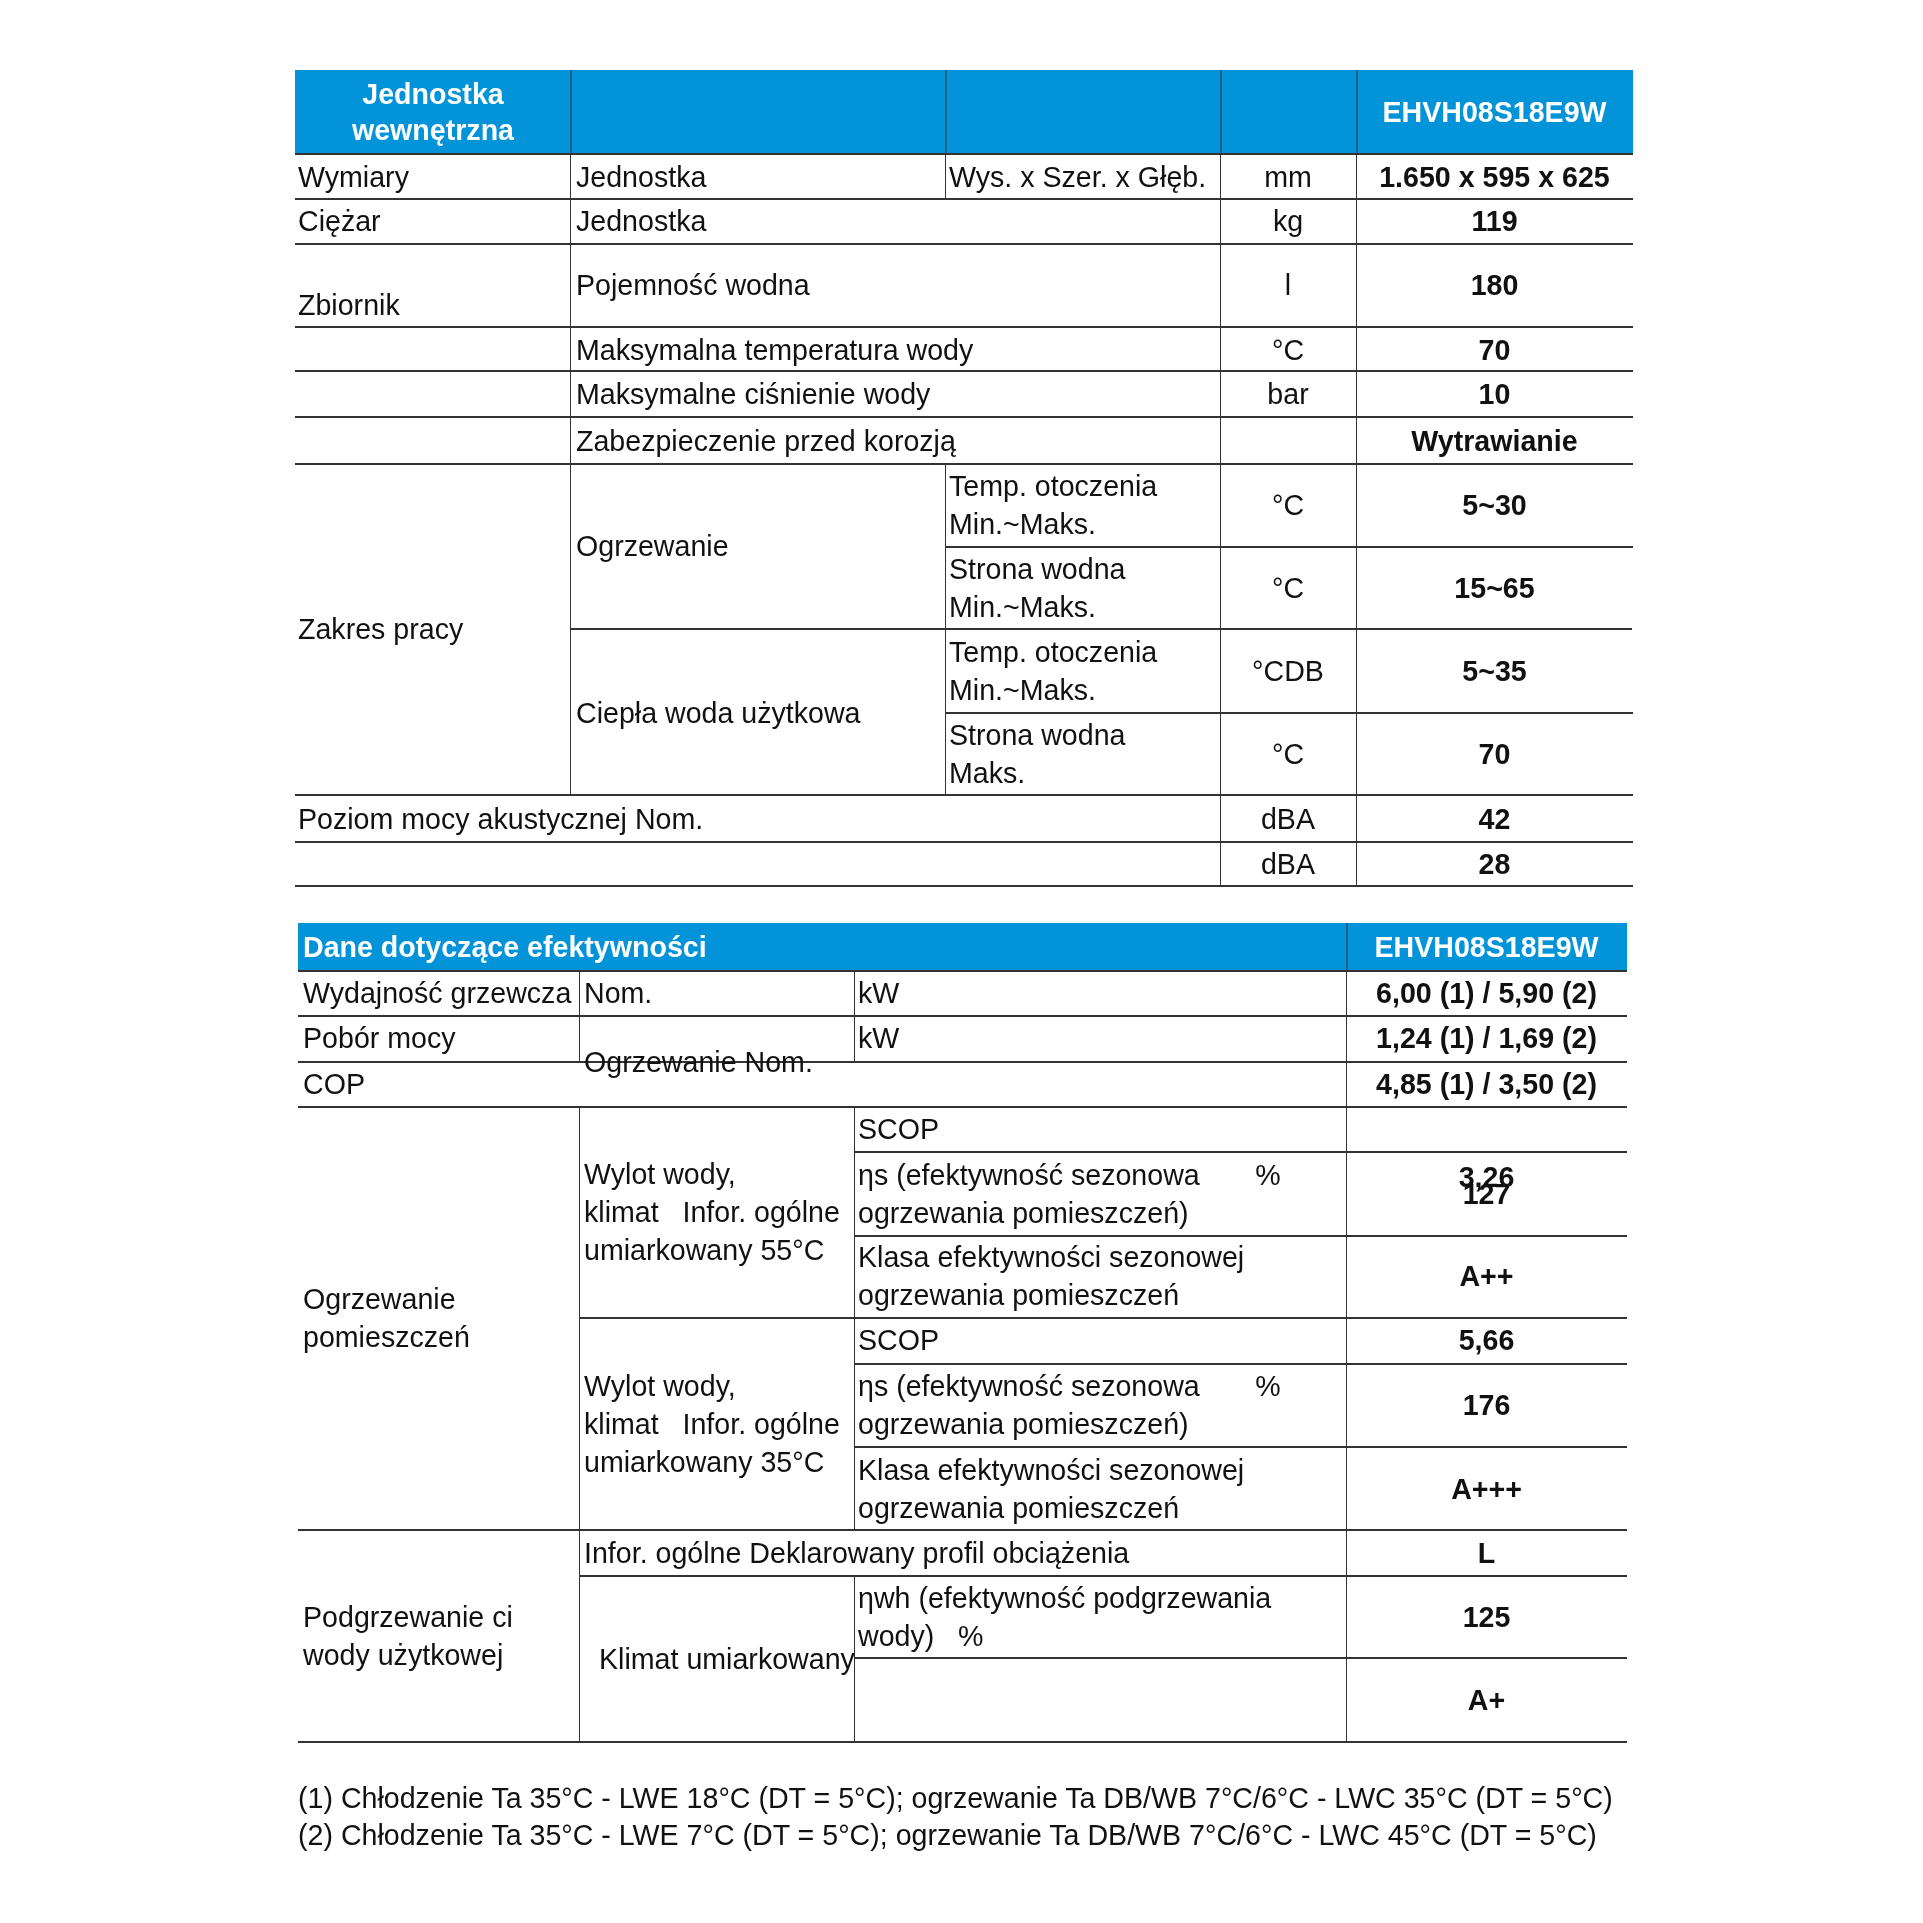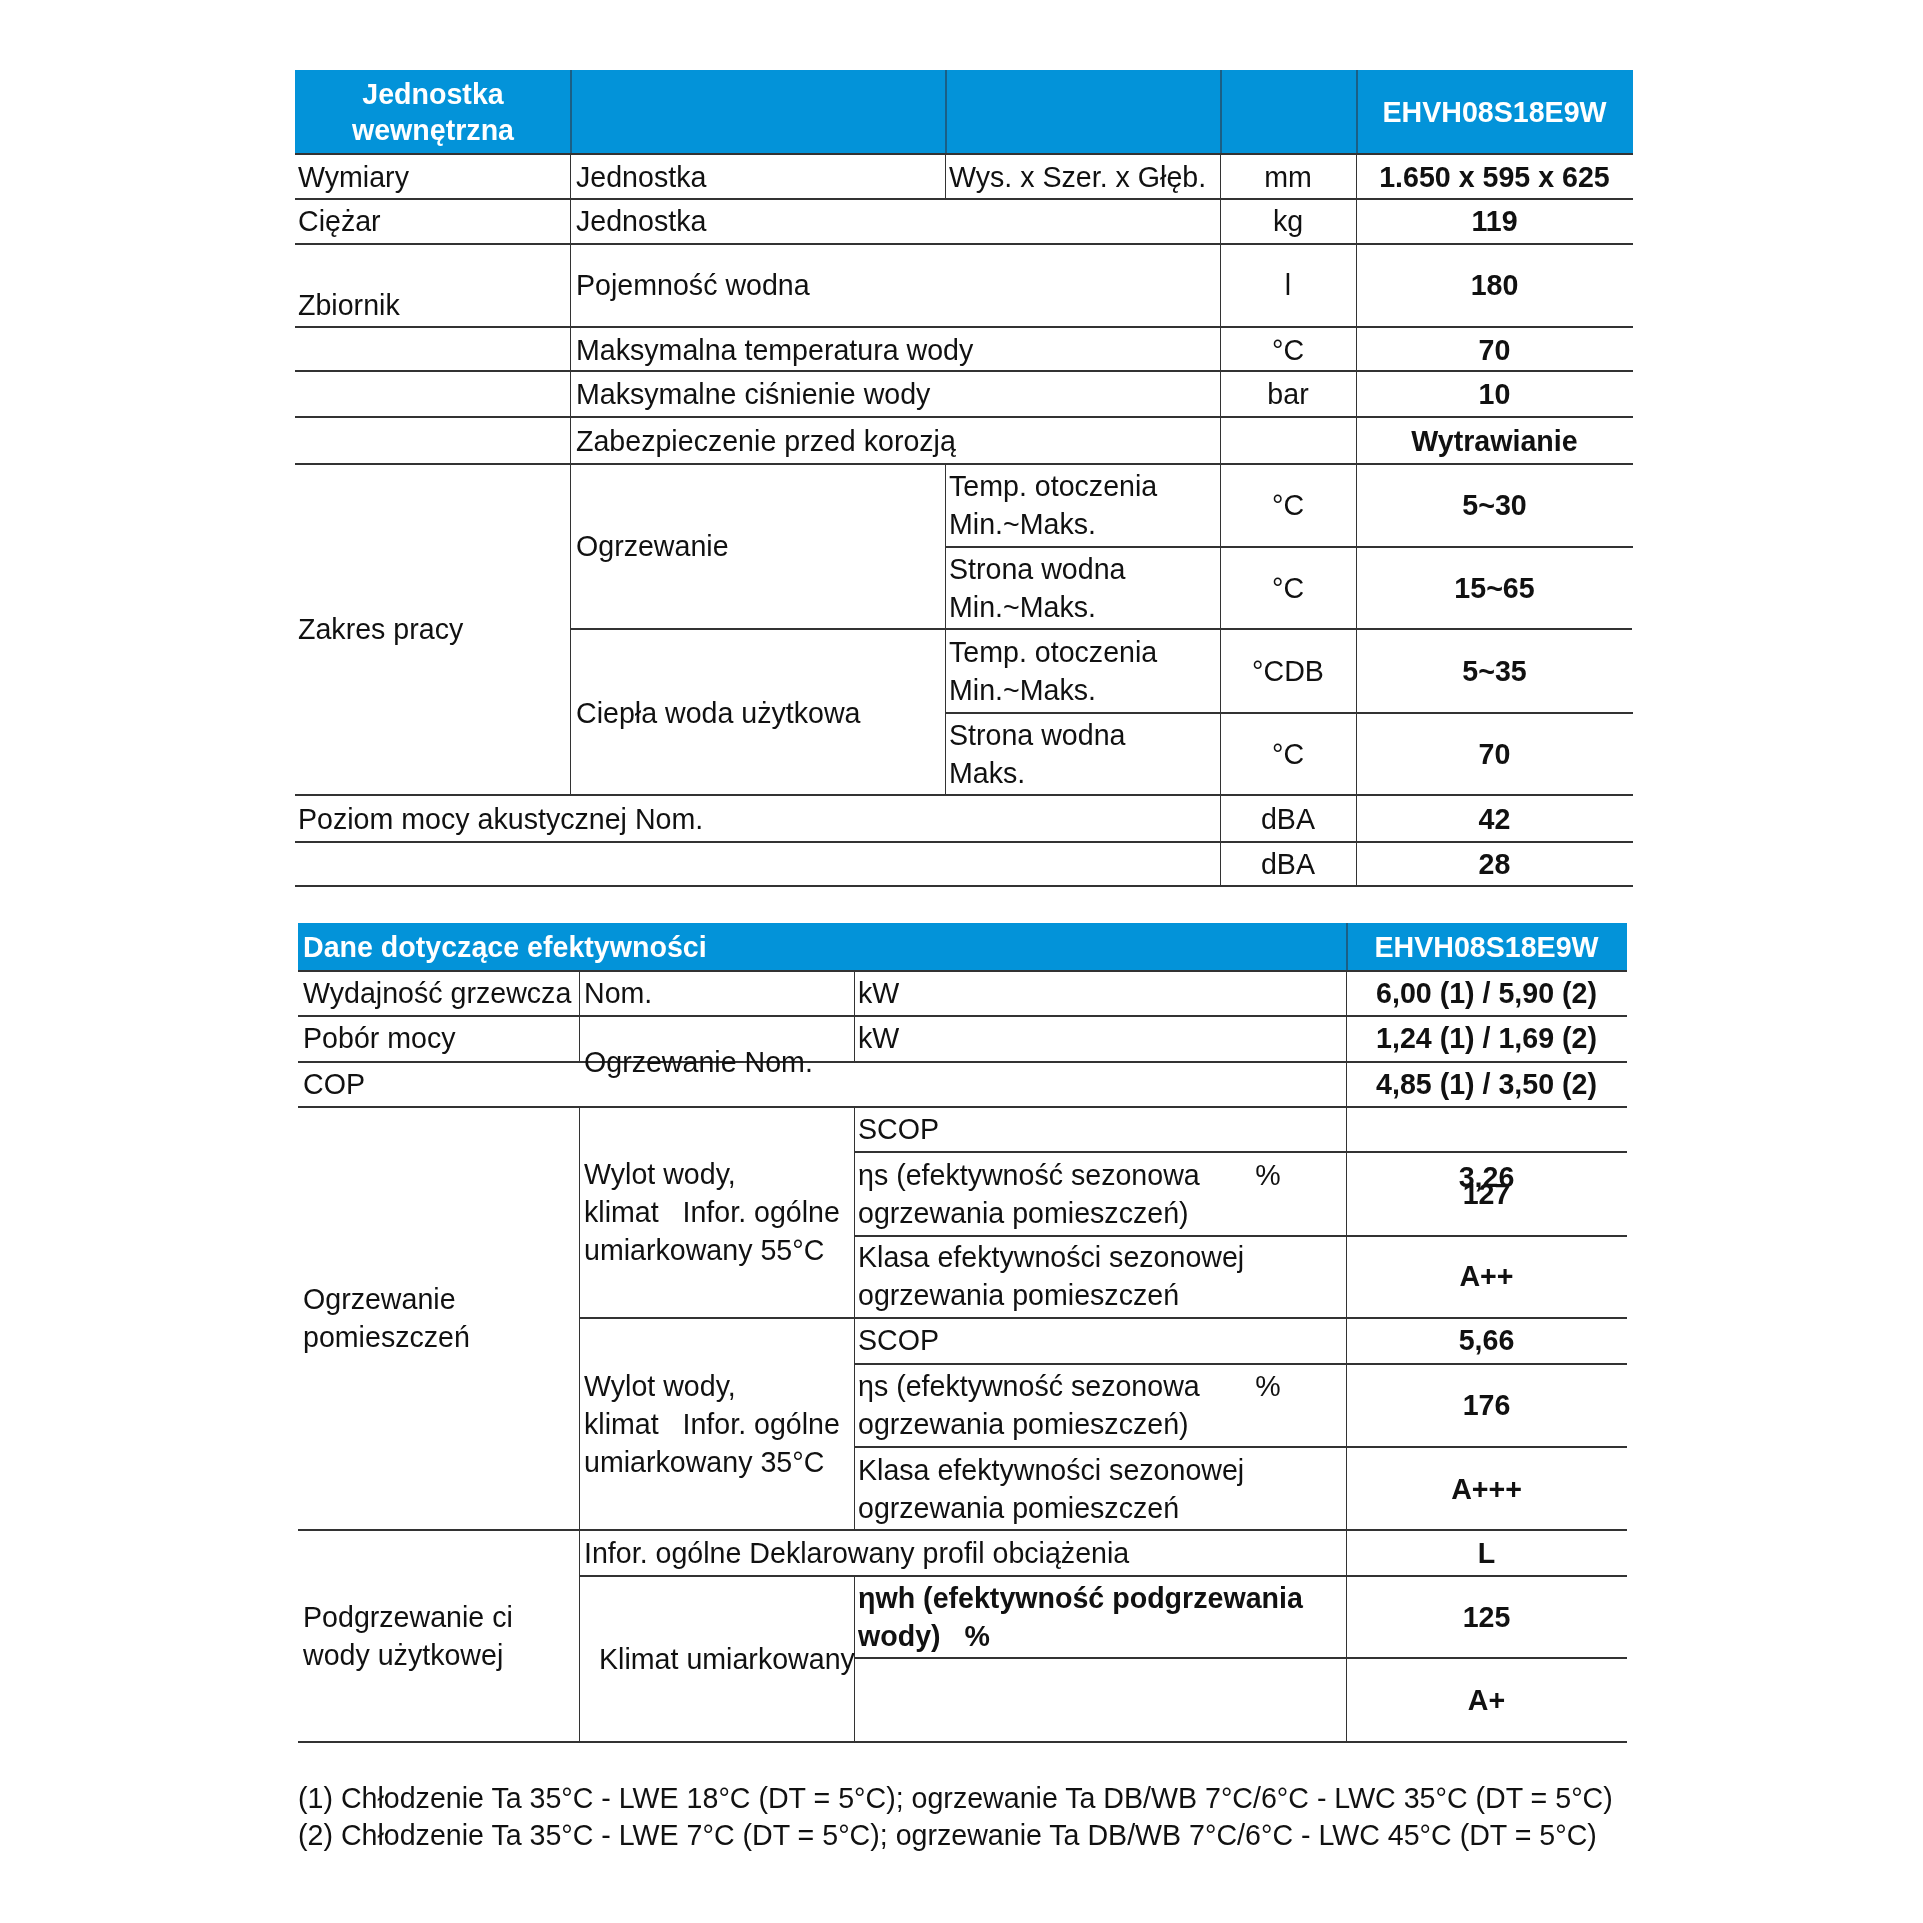--- a/index.html
+++ b/index.html
@@ -170,21 +170,21 @@
   <div class="t c b" style="left:1346px;top:462px;width:281px;height:82px;">176</div>
   <div class="t" style="left:858px;top:546px;height:82px;">Klasa efektywności sezonowej
 ogrzewania pomieszczeń</div>
   <div class="t c b" style="left:1346px;top:546px;width:281px;height:82px;">A+++</div>
 
   <div class="t" style="left:303px;top:629px;height:210px;">Podgrzewanie ci
 wody użytkowej</div>
   <div class="t" style="left:584px;top:629px;height:44px;">Infor. ogólne Deklarowany profil obciążenia</div>
   <div class="t c b" style="left:1346px;top:629px;width:281px;height:44px;">L</div>
   <div class="t" style="left:584px;top:674px;height:165px;margin-left:15px;">Klimat umiarkowany</div>
-  <div class="t" style="left:858px;top:674px;height:81px;font-weight:bold;">ηwh (efektywność podgrzewania
+  <div class="t" style="left:858px;top:674px;height:81px;">ηwh (efektywność podgrzewania
 wody)   %</div>
   <div class="t c b" style="left:1346px;top:674px;width:281px;height:81px;">125</div>
   <div class="t c b" style="left:1346px;top:757px;width:281px;height:82px;">A+</div>
 </div>
 
 <div class="t" style="left:298px;top:1779px;height:38px;">(1) Chłodzenie Ta 35°C - LWE 18°C (DT = 5°C); ogrzewanie Ta DB/WB 7°C/6°C - LWC 35°C (DT = 5°C)</div>
 <div class="t" style="left:298px;top:1816px;height:38px;">(2) Chłodzenie Ta 35°C - LWE 7°C (DT = 5°C); ogrzewanie Ta DB/WB 7°C/6°C - LWC 45°C (DT = 5°C)</div>
 
 
 </body></html>

